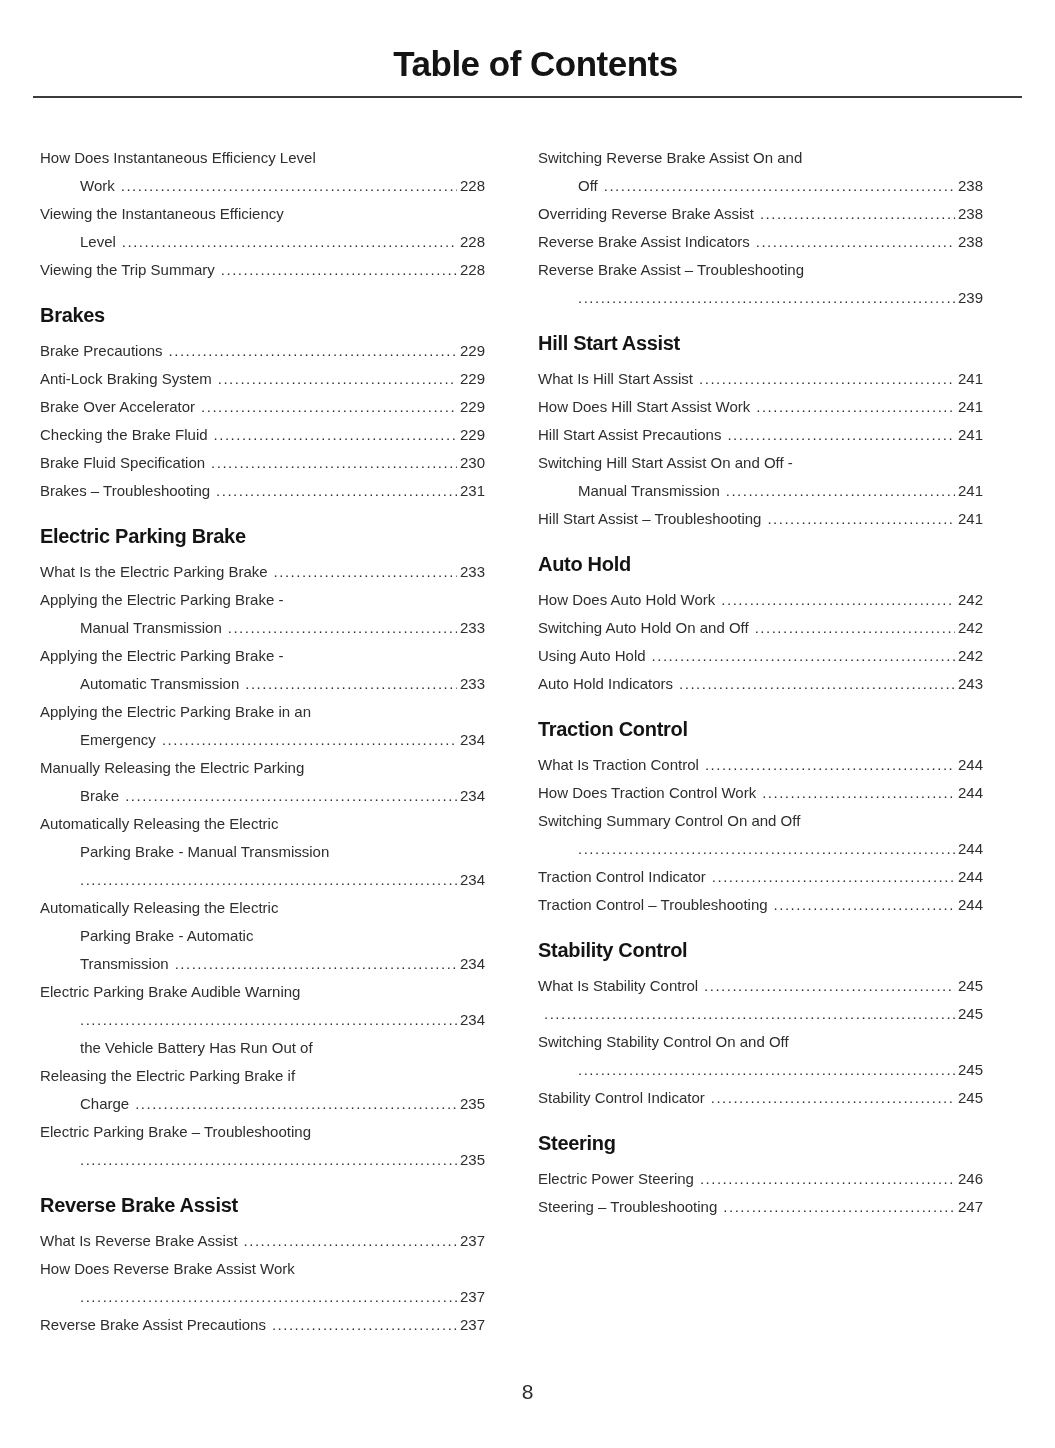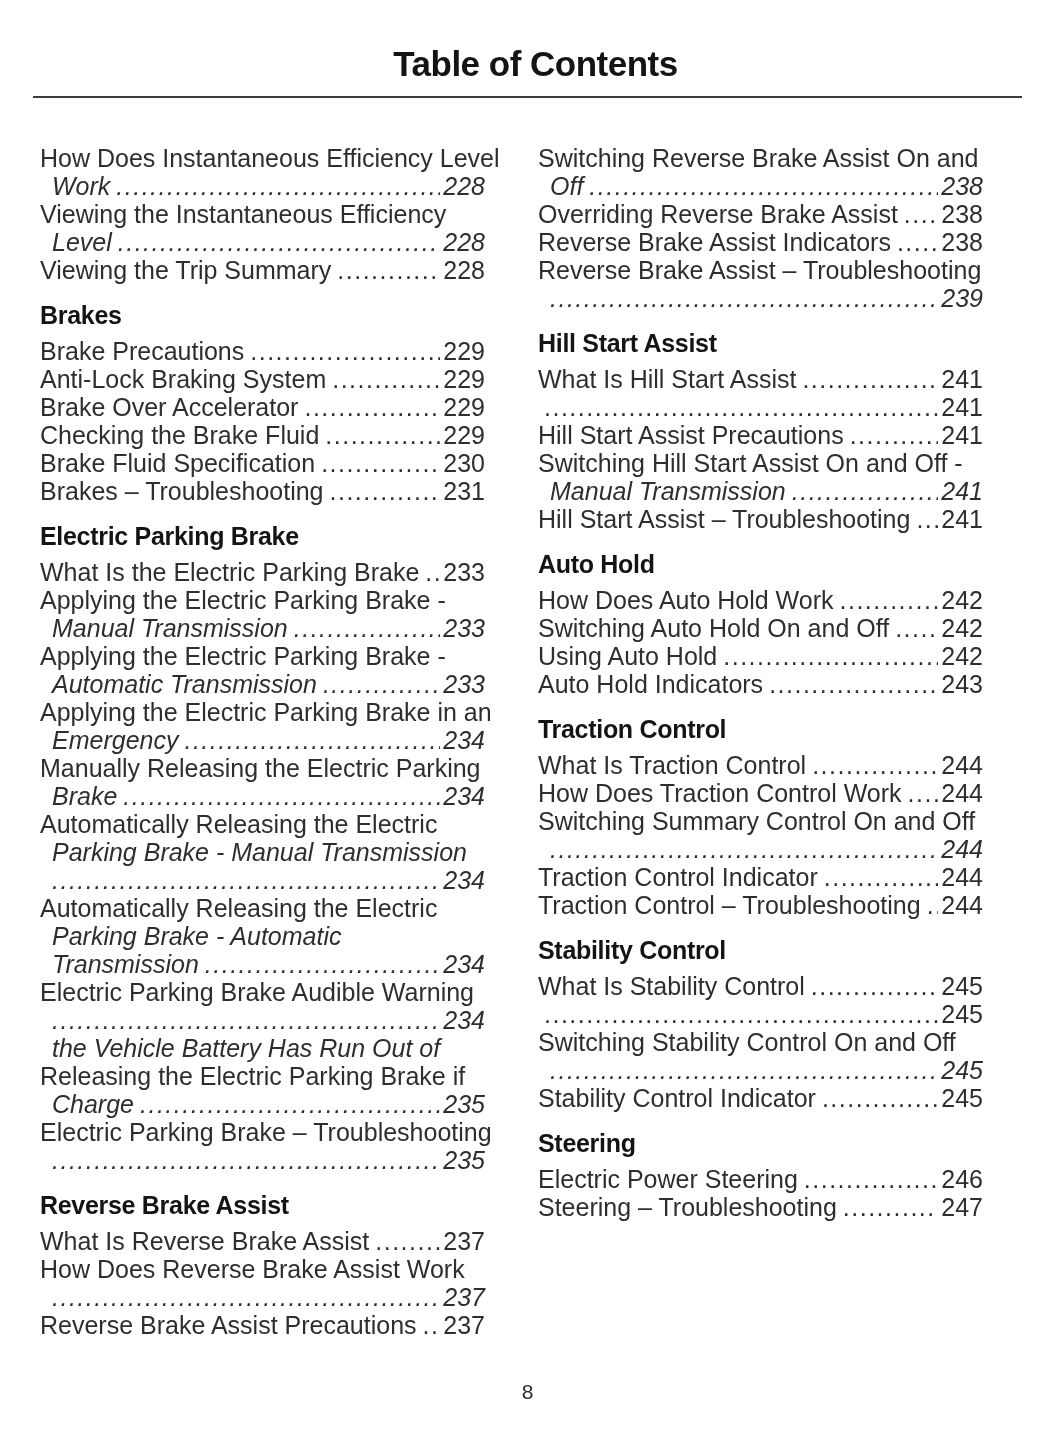--- a/index.html
+++ b/index.html
@@ -37,35 +37,35 @@
   }
 
   .columns {
     display: flex;
     gap: 53px;
     padding: 46px 0 0 40px;
   }
   .col { width: 445px; flex: 0 0 445px; }
 
   .section-heading {
-    font-size: 25px;
+    font-size: 20px;
     line-height: 30px;
     font-weight: bold;
     letter-spacing: -0.3px;
     color: var(--heading);
     margin: 16px 0 7px 0;
   }
 
   .entry {
-    font-size: 25px;
+    font-size: 15px;
     line-height: 28px;
     cursor: pointer;
   }
   .entry .line { white-space: nowrap; }
-  .ind { margin-left: 12px; font-style: italic; }
+  .ind { margin-left: 40px; }
 
   .lastline { display: flex; align-items: baseline; }
   .txt { white-space: nowrap; flex: 0 0 auto; }
   .leader {
     flex: 1 1 auto;
     overflow: hidden;
     white-space: nowrap;
     margin: 0 3px 0 6px;
     letter-spacing: 1.5px;
   }
@@ -303,20 +303,21 @@
         <h2 class="section-heading">Hill Start Assist</h2>
         <div class="entry">
           <div class="lastline">
             <span class="txt">What Is Hill Start Assist</span>
             <span class="leader"></span>
             <span class="pg">241</span>
           </div>
         </div>
         <div class="entry">
           <div class="lastline">
+            <span class="txt">How Does Hill Start Assist Work</span>
             <span class="leader"></span>
             <span class="pg">241</span>
           </div>
         </div>
         <div class="entry">
           <div class="lastline">
             <span class="txt">Hill Start Assist Precautions</span>
             <span class="leader"></span>
             <span class="pg">241</span>
           </div>

